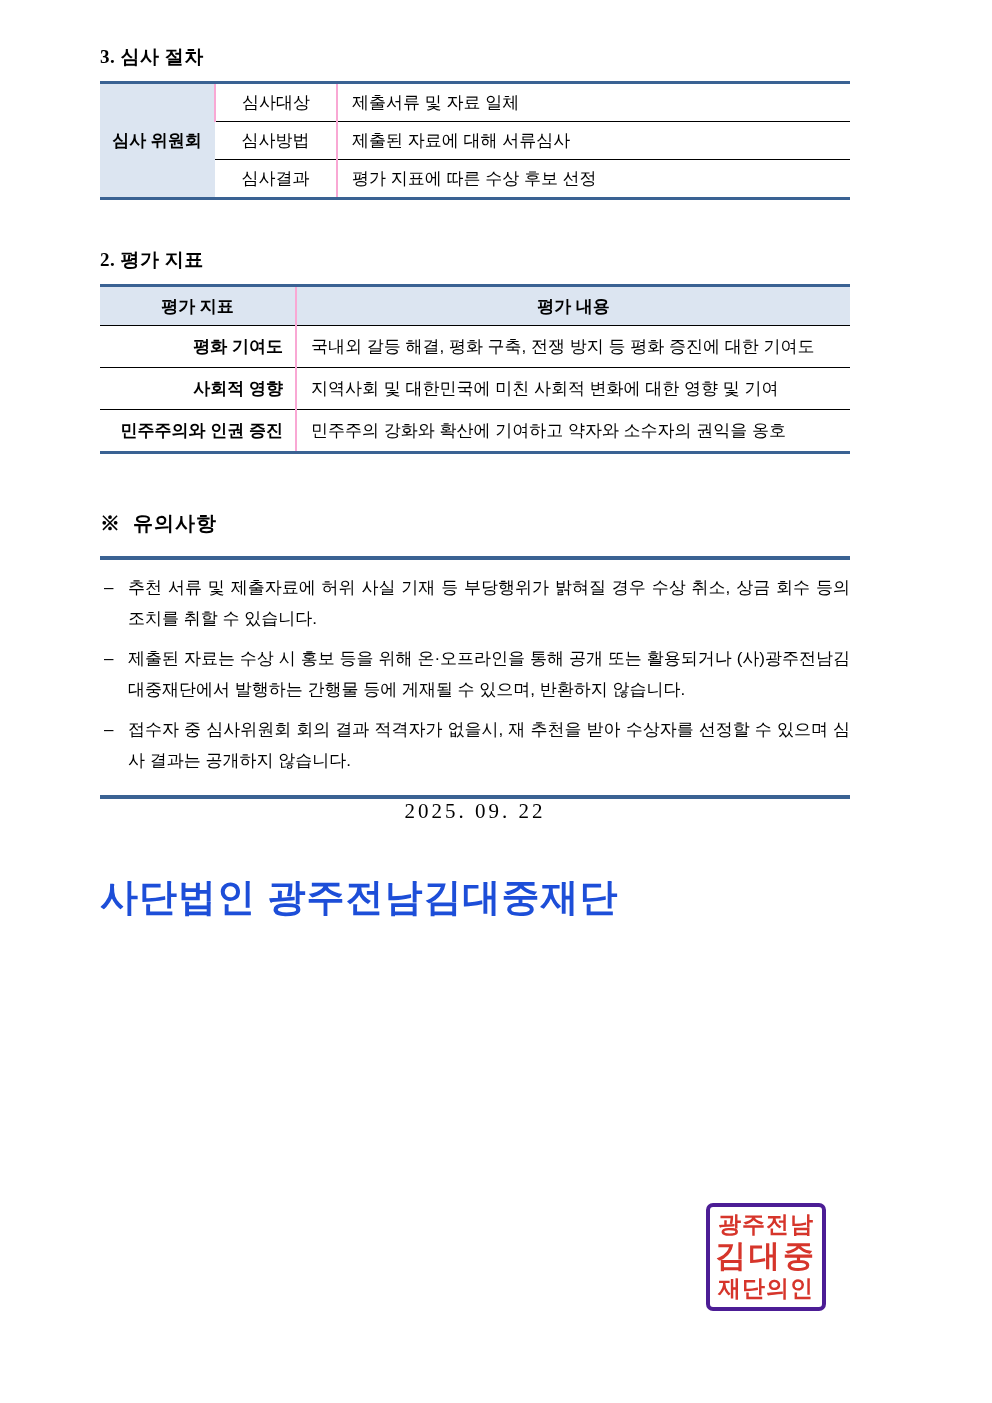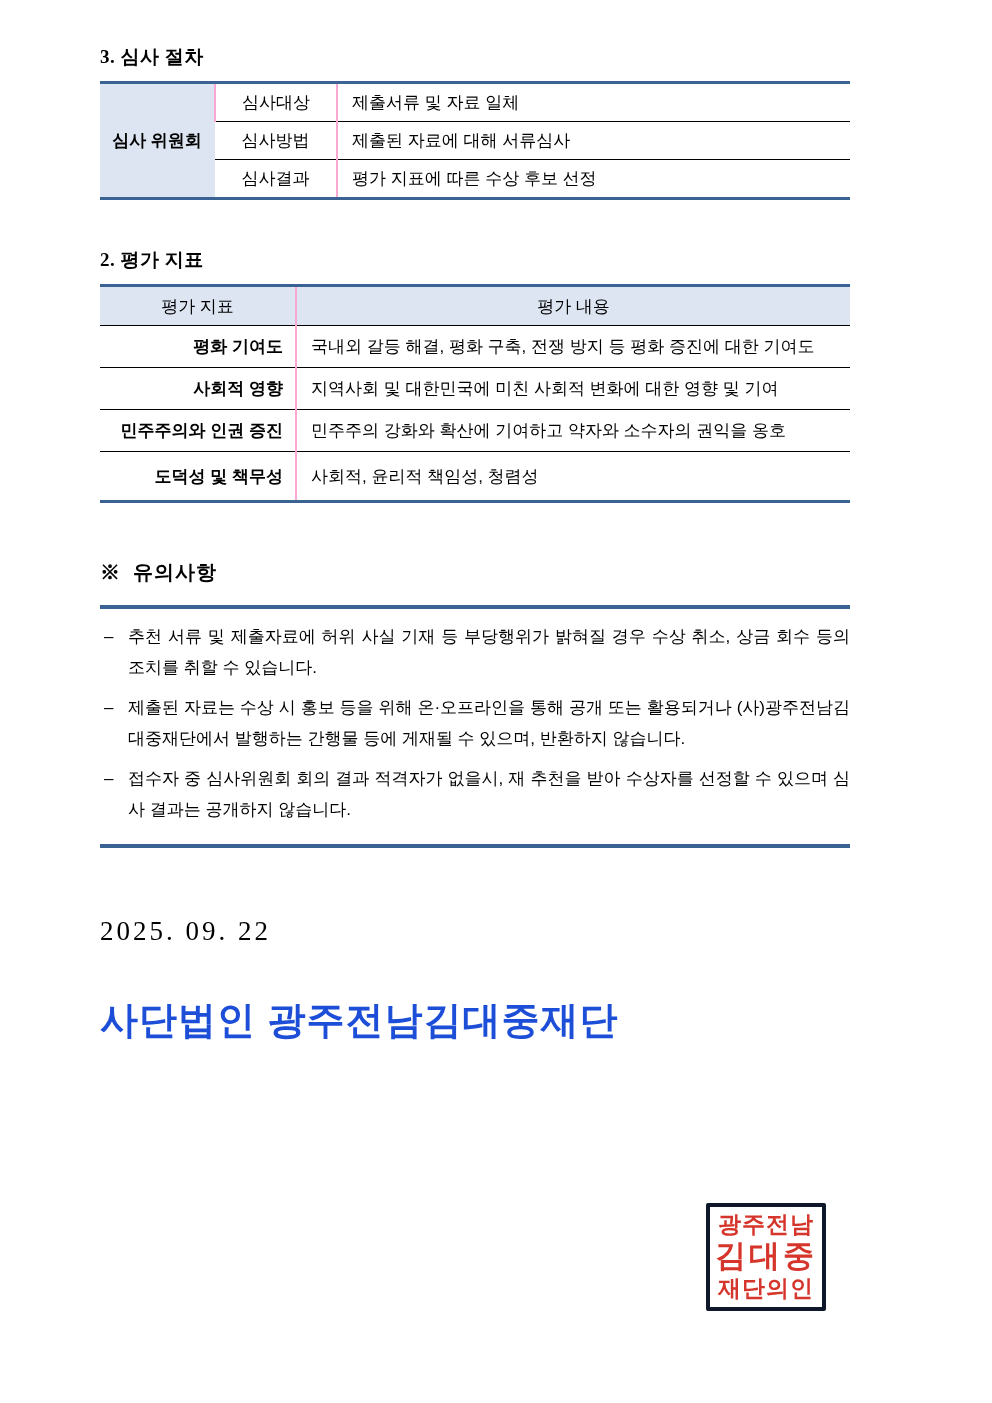--- a/index.html
+++ b/index.html
@@ -86,21 +86,21 @@
   .review-table .value-cell {
     text-align: left;
     padding-left: 14px;
     padding-right: 10px;
   }
 
   .criteria-table th {
     background: #dce5f1;
     height: 38px;
     text-align: center;
-    font-weight: normal;
+    font-weight: bold;
   }
   .criteria-table .col-indicator { width: 195px; }
   .criteria-table .label-cell {
     text-align: right;
     font-weight: bold;
     padding: 0 12px;
   }
   .criteria-table .value-cell {
     text-align: justify;
     padding: 3px 18px 3px 14px;
@@ -154,42 +154,41 @@
     width: 722px;
   }
   .notice-item .dash {
     position: absolute;
     left: 0;
     top: 0;
   }
 
   
   .doc-date {
-    margin-top: 68px;
-    text-align: left;
-    font-family: "Liberation Serif", "DejaVu Serif", serif;
-    font-size: 27px;
+    text-align: center;
+    font-family: "Liberation Serif", "DejaVu Serif", serif;
+    font-size: 21px;
     letter-spacing: 3px;
   }
   .org-line {
     margin-top: 48px;
     text-align: left;
     font-size: 38px;
     font-weight: bold;
     color: #1d4ed8;
     letter-spacing: 1px;
   }
   .stamp {
     position: absolute;
     left: 706px;
     top: 1203px;
     width: 108px;
     height: 94px;
-    border: 4px solid #0f172a;
-    border-radius: 2px;
+    border: 4px solid #4c1d95;
+    border-radius: 7px;
     color: #d6352b;
     text-align: center;
     padding: 3px 2px;
     background: transparent;
     font-weight: bold;
   }
   .stamp .stamp-line1, .stamp .stamp-line3 {
     font-size: 23px;
     line-height: 28px;
     letter-spacing: 1px;
@@ -241,24 +240,20 @@
           <td class="label-cell">평화 기여도</td>
           <td class="value-cell">국내외 갈등 해결, 평화 구축, 전쟁 방지 등 평화 증진에 대한 기여도</td>
         </tr>
         <tr>
           <td class="label-cell">사회적 영향</td>
           <td class="value-cell">지역사회 및 대한민국에 미친 사회적 변화에 대한 영향 및 기여</td>
         </tr>
         <tr>
           <td class="label-cell">민주주의와 인권 증진</td>
           <td class="value-cell">민주주의 강화와 확산에 기여하고 약자와 소수자의 권익을 옹호</td>
-        </tr>
-        <tr class="single">
-          <td class="label-cell">도덕성 및 책무성</td>
-          <td class="value-cell">사회적, 윤리적 책임성, 청렴성</td>
         </tr>
       </tbody>
     </table>
 
 
     <h2 class="notice-heading">
       <span>※</span>
       <span>유의사항</span>
     </h2>
 

